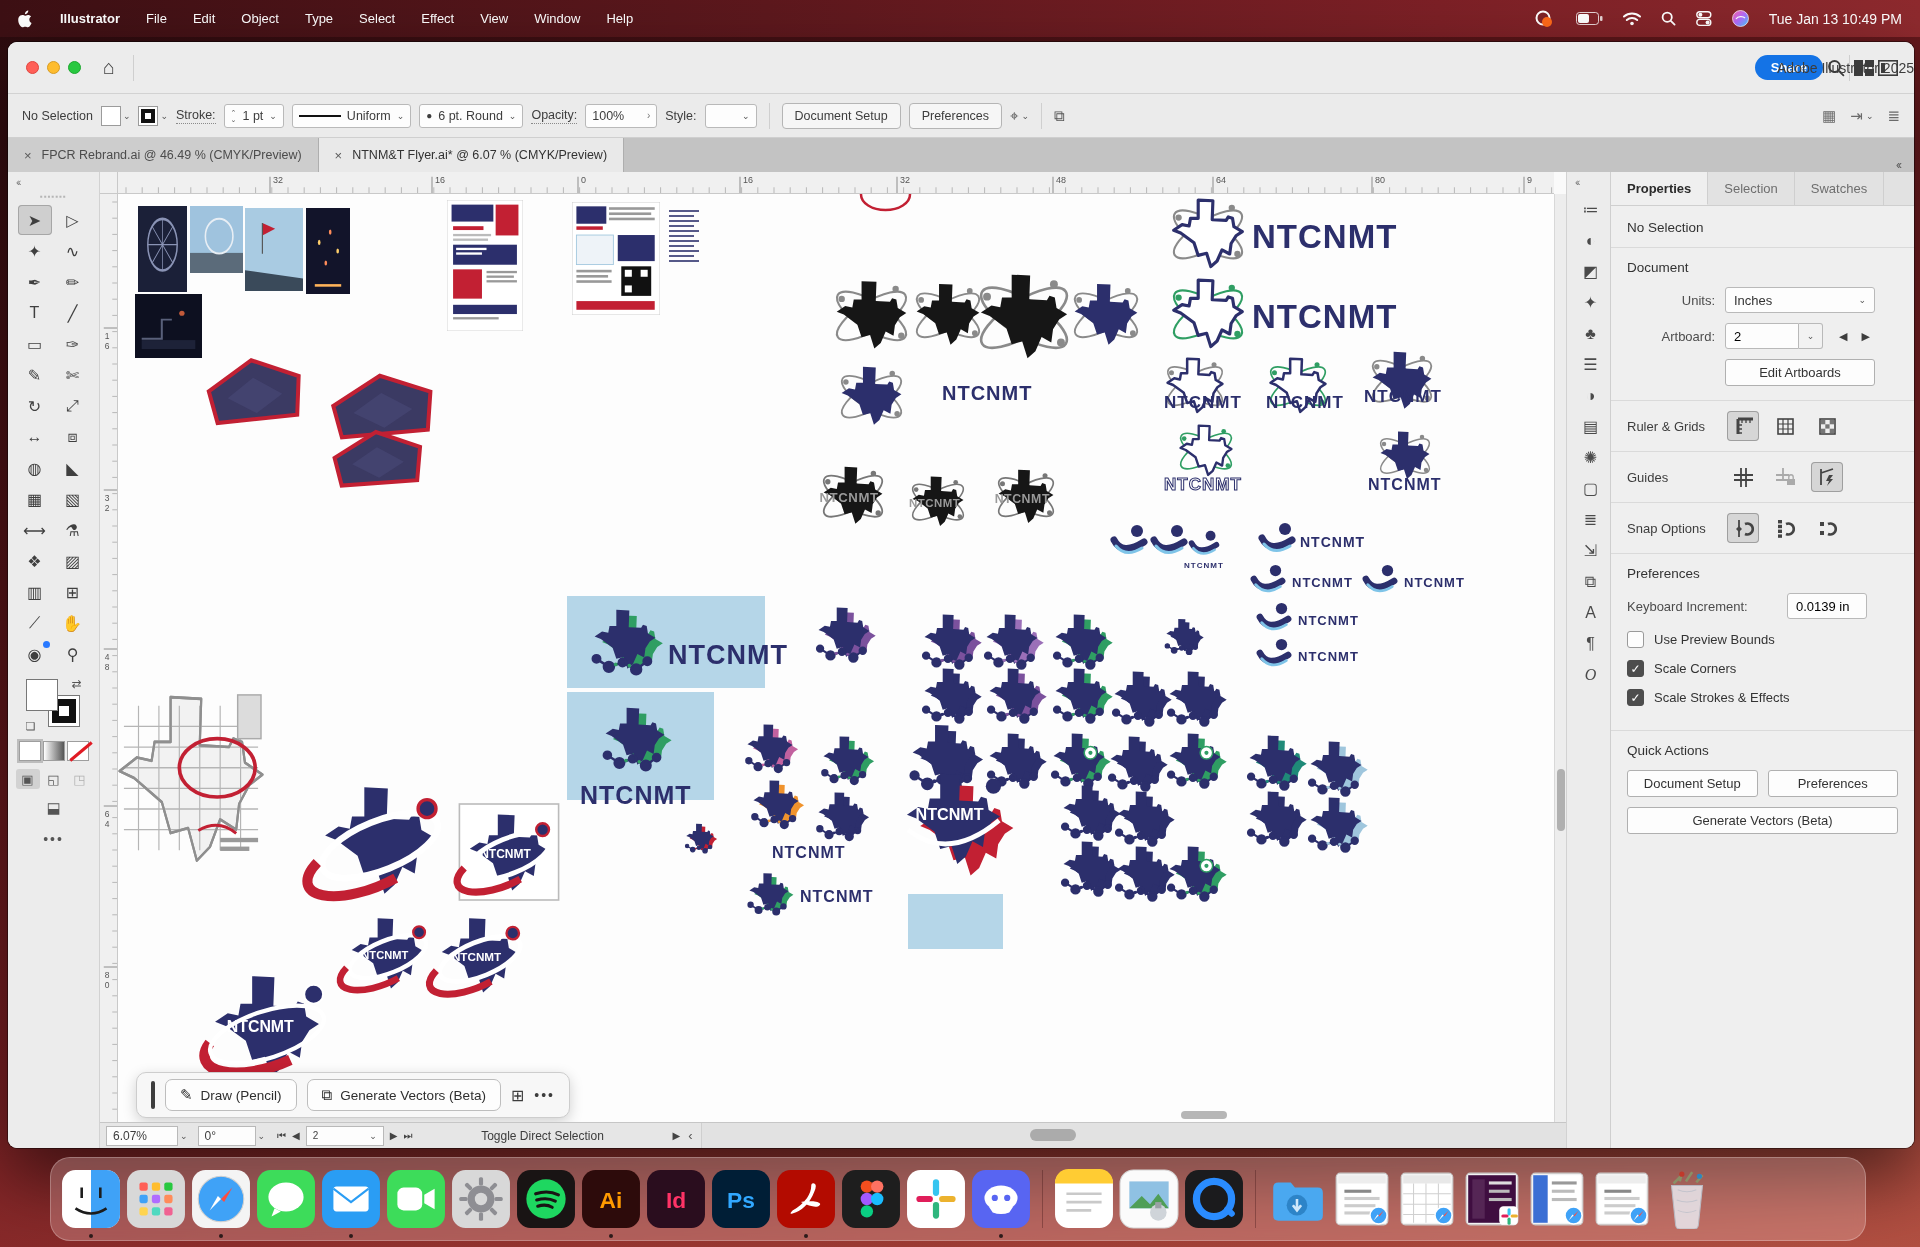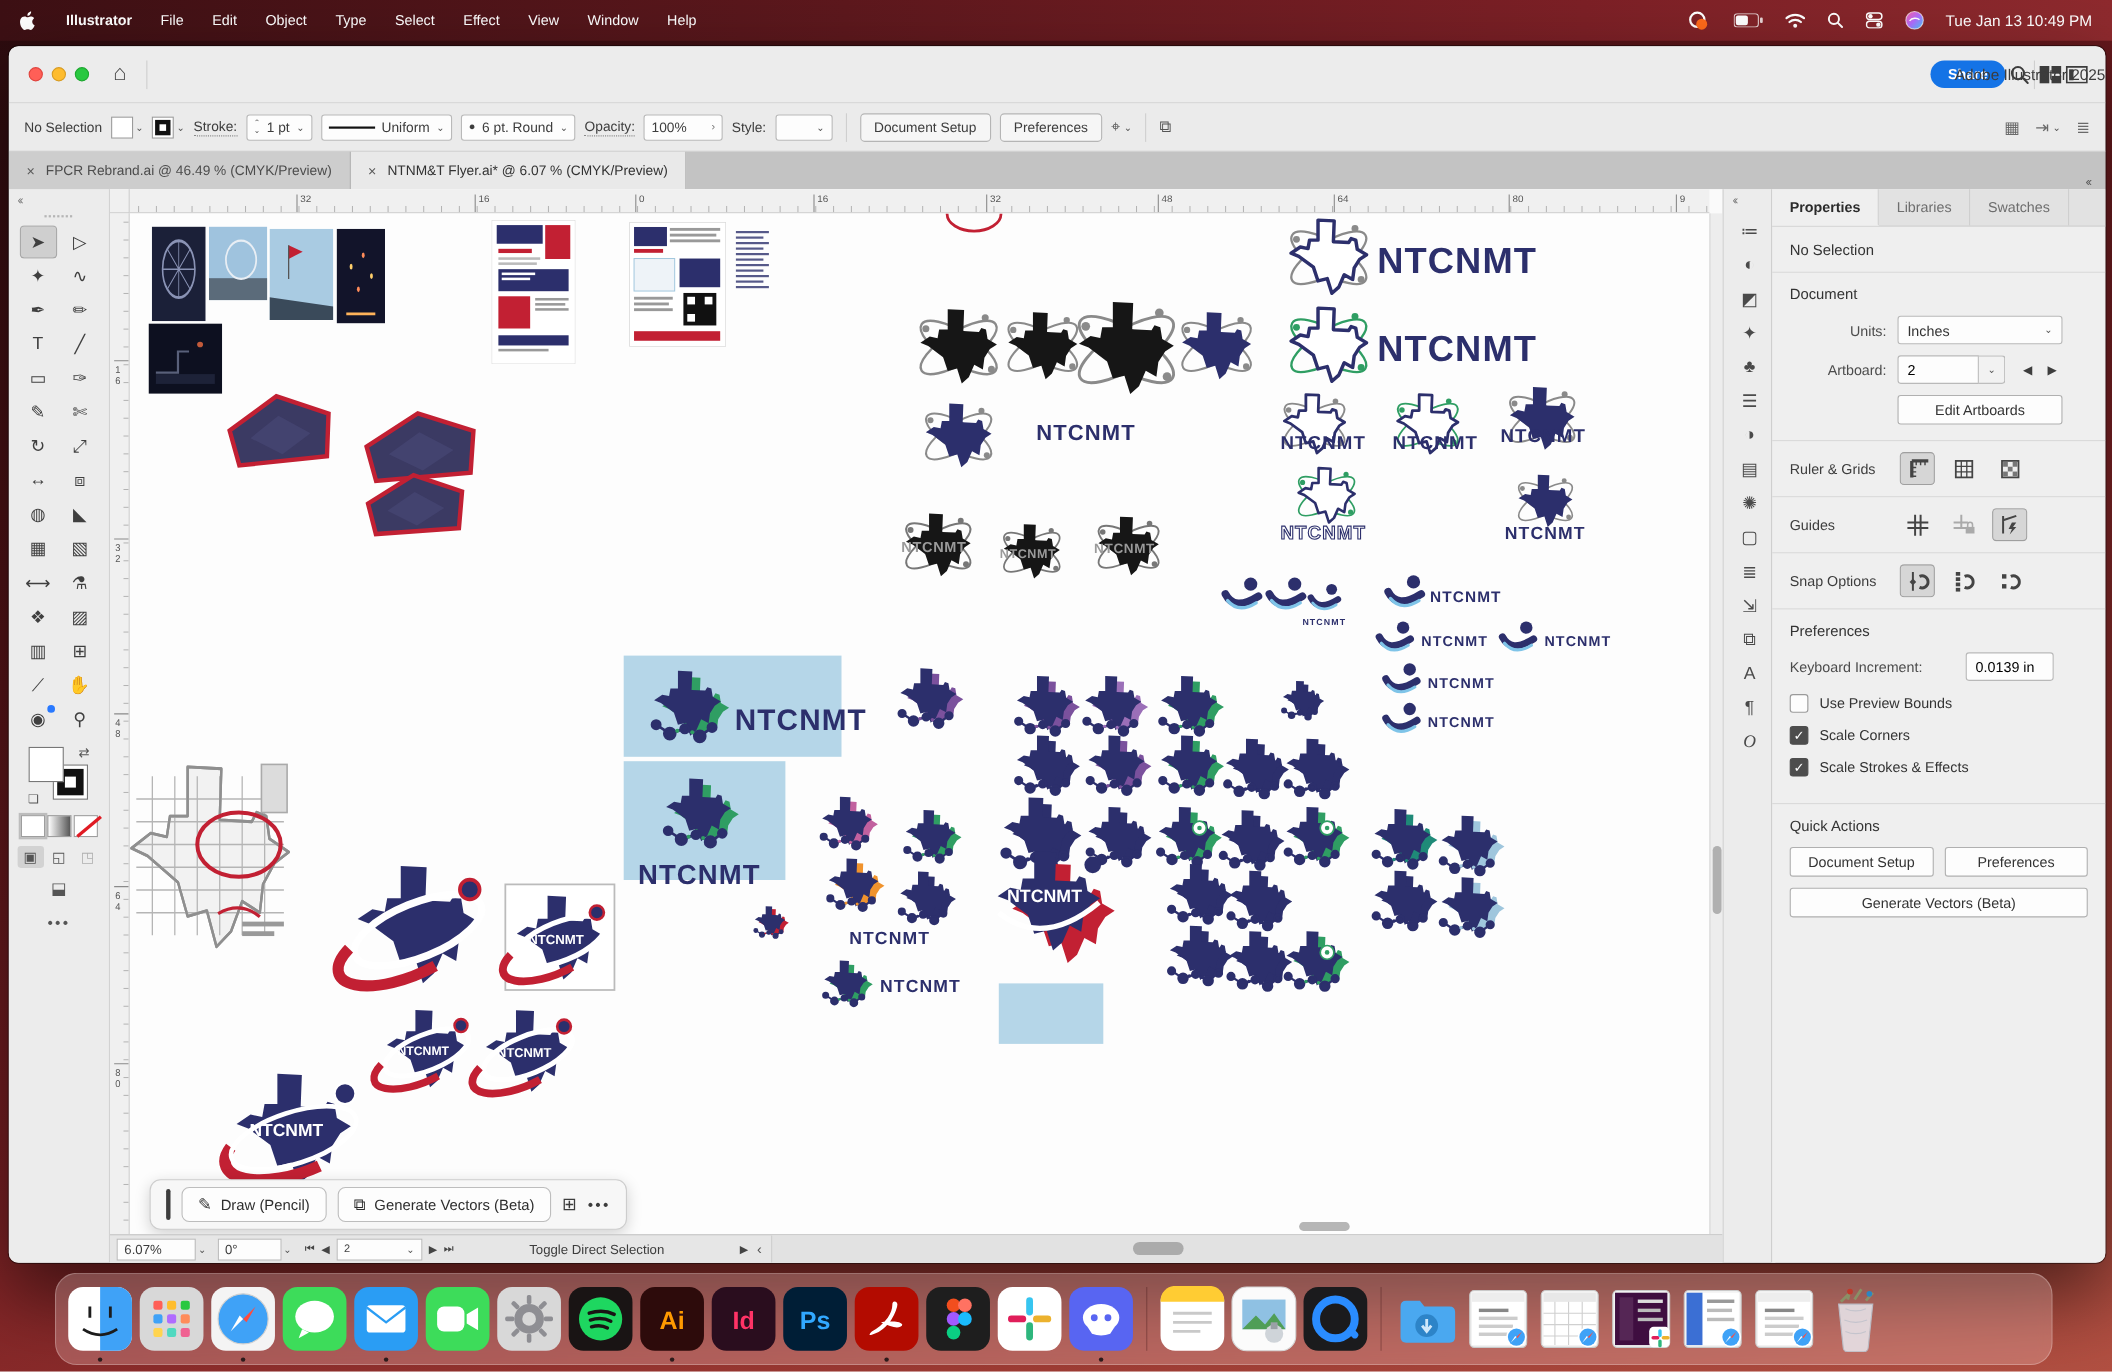--- a/index.html
+++ b/index.html
@@ -1566,21 +1566,21 @@
             <div class="strip-ico" style="">⧉</div>
             <div class="strip-ico" style="">A</div>
             <div class="strip-ico" style="">¶</div>
             <div class="strip-ico" style="font-style:italic;font-family:'Liberation Serif',serif;">O</div>
           </div>
       </div>
 
       <div class="props">
         <div class="props-tabs">
           <div class="ptab active">Properties</div>
-          <div class="ptab">Libraries</div>
+          <div class="ptab">Selection</div>
           <div class="ptab">Swatches</div>
         </div>
         <div class="props-body">
           <div class="sel-label">No Selection</div>
           <div class="sec">
             <div class="sec-title">Document</div>
             <div class="prow">
               <label>Units:</label>
               <div class="pselect">
                 <span>Inches</span>

